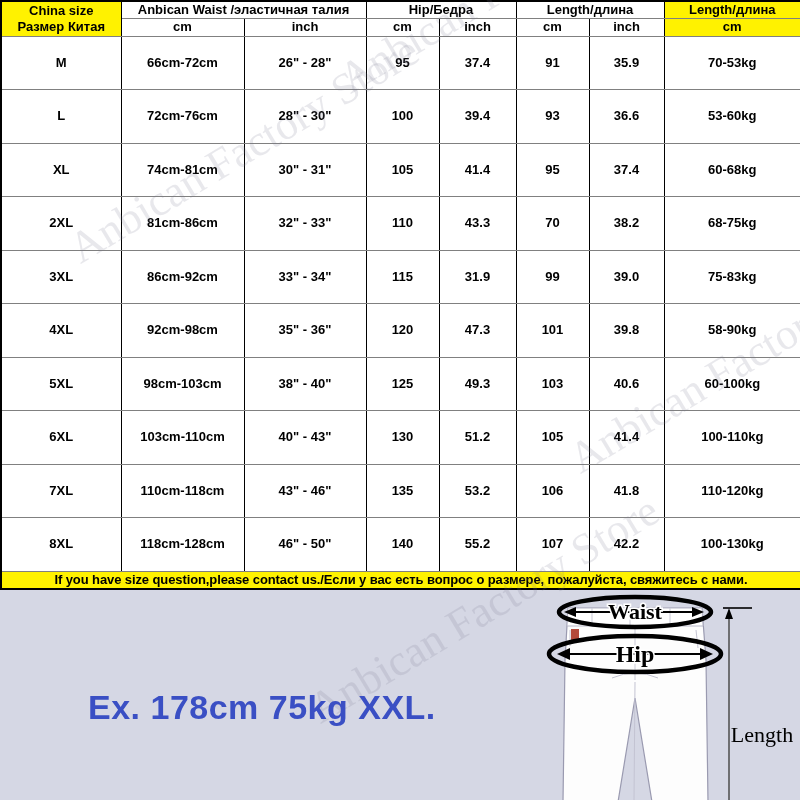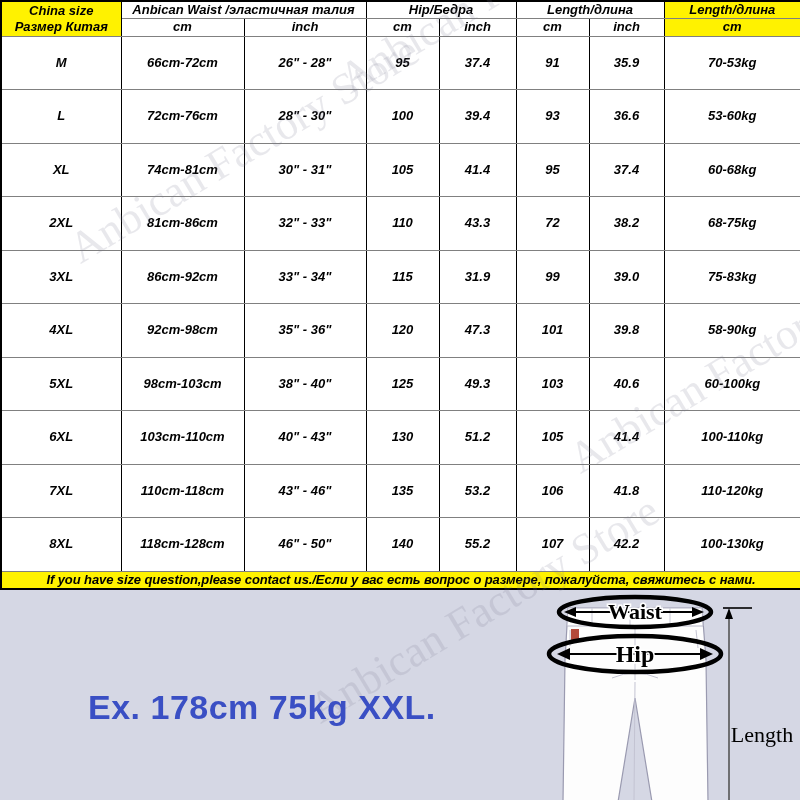--- a/index.html
+++ b/index.html
@@ -14,21 +14,20 @@
     width: 800px; height: 800px;
     background: #ffffff;
   }
 
   
   .table-wrap {
     position: absolute;
     left: 0; top: 0;
     width: 800px; height: 490px;
     z-index: 2;
-    font-style: italic;
   }
   table.size-table {
     width: 800px;
     height: 590px;
     border-collapse: collapse;
     table-layout: fixed;
     border: 2px solid #000;
   }
   table.size-table td, table.size-table th {
     border-left: 1px solid #000;
@@ -197,21 +196,21 @@
             <td>95</td>
             <td>37.4</td>
             <td class="weight">60-68kg</td>
           </tr>
           <tr>
             <td class="sizecol">2XL</td>
             <td>81cm-86cm</td>
             <td>32" - 33"</td>
             <td>110</td>
             <td>43.3</td>
-            <td>72</td>
+            <td>70</td>
             <td>38.2</td>
             <td class="weight">68-75kg</td>
           </tr>
           <tr>
             <td class="sizecol">3XL</td>
             <td>86cm-92cm</td>
             <td>33" - 34"</td>
             <td>115</td>
             <td>31.9</td>
             <td>99</td>

